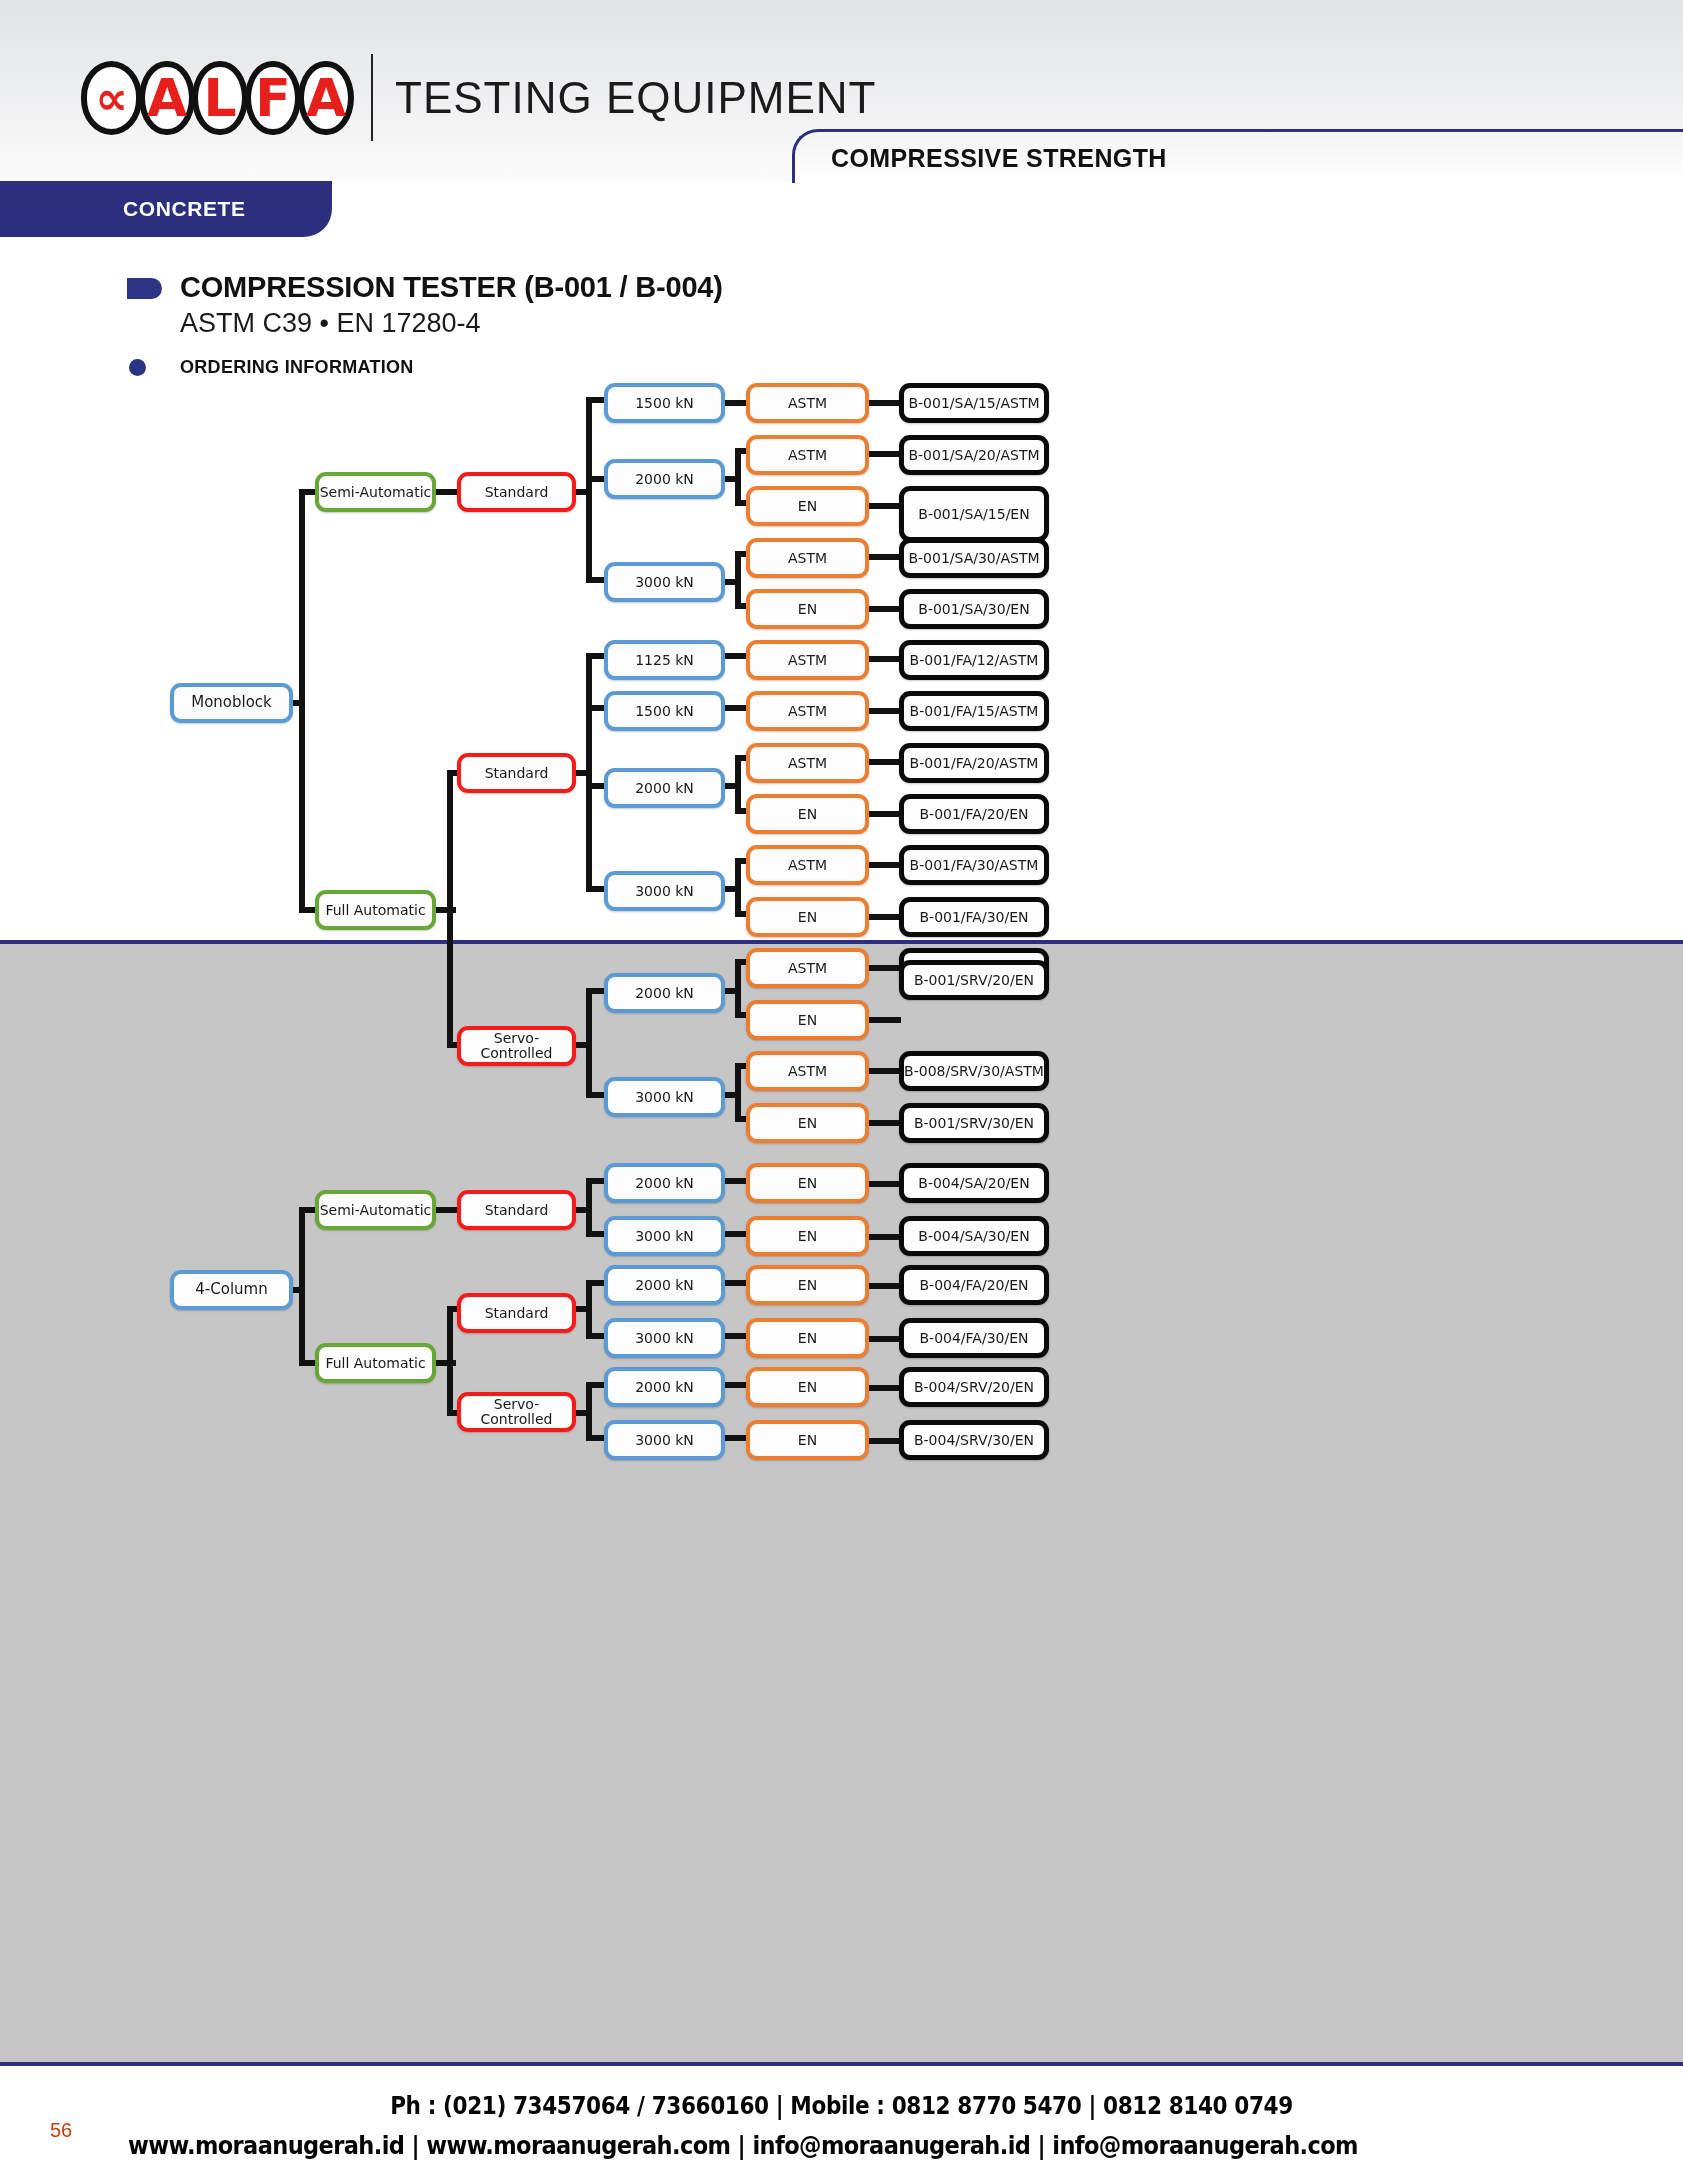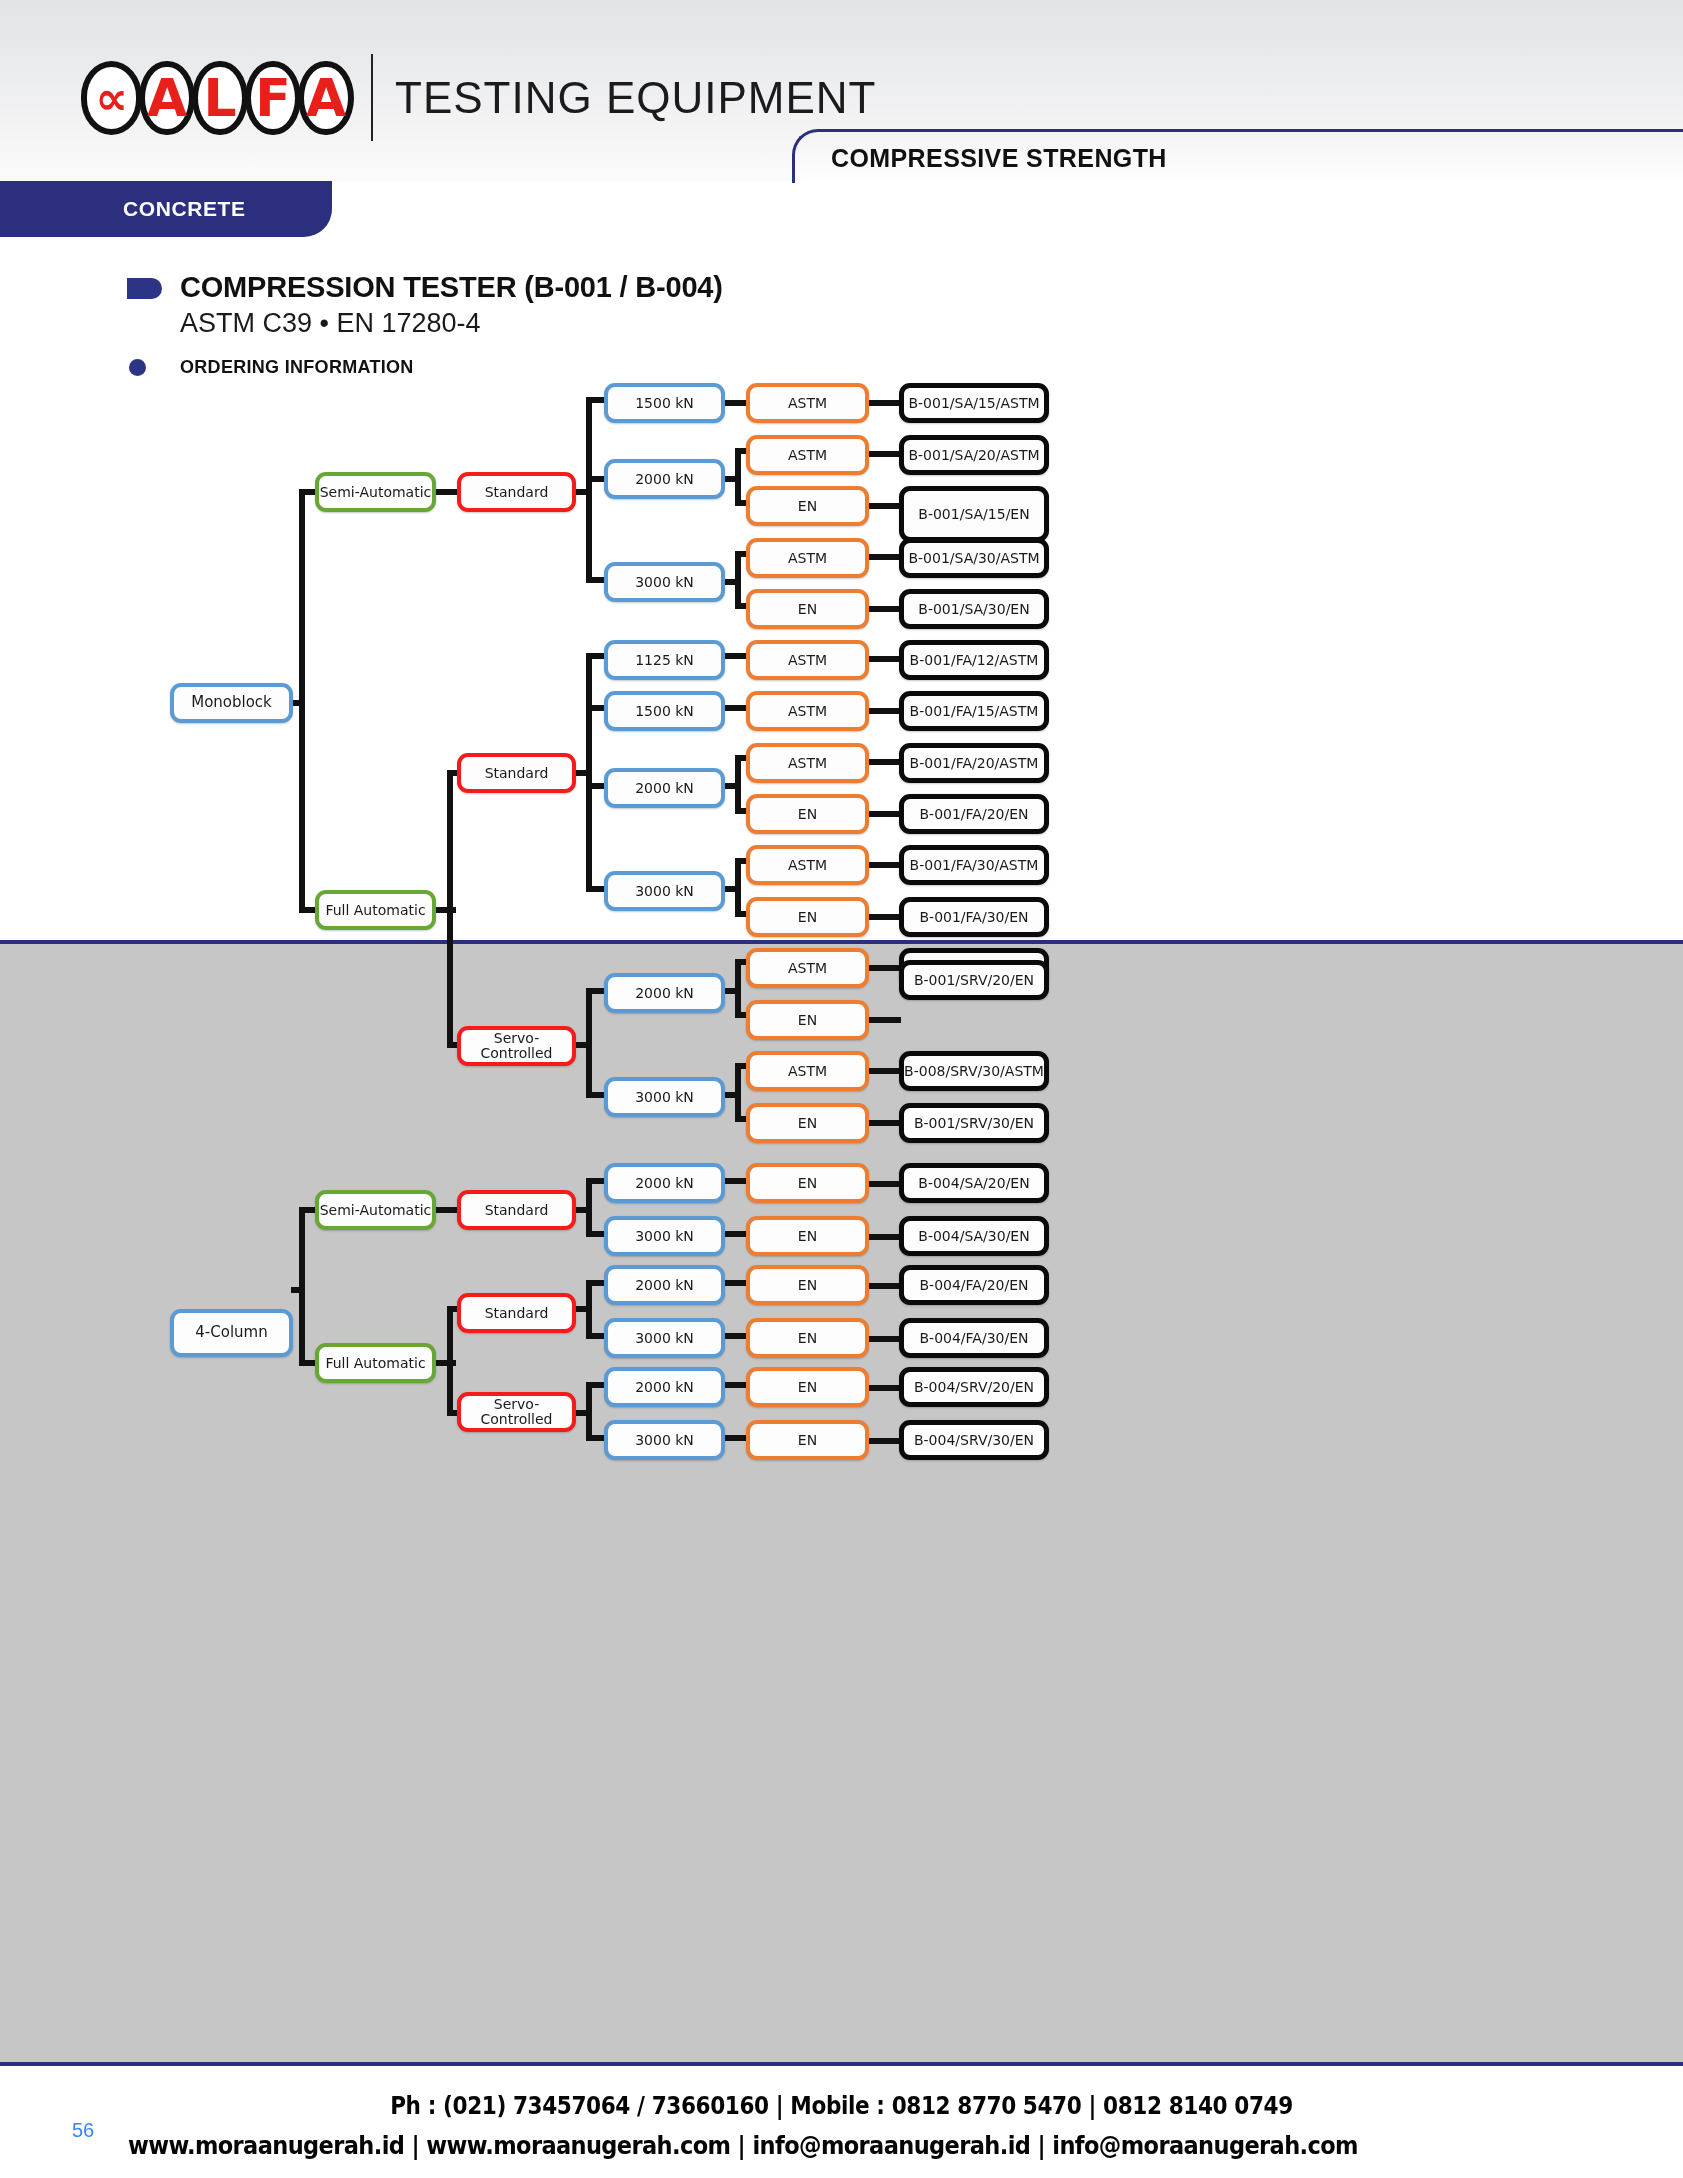--- a/index.html
+++ b/index.html
@@ -254,21 +254,21 @@
   <div class="edge" style="left:723px; top:1435px; width:26px; height:6px;"></div>
 
   <div class="edge" style="left:869px; top:1181px; width:32px; height:6px;"></div>
   <div class="edge" style="left:869px; top:1234px; width:32px; height:6px;"></div>
   <div class="edge" style="left:869px; top:1283px; width:32px; height:6px;"></div>
   <div class="edge" style="left:869px; top:1336px; width:32px; height:6px;"></div>
   <div class="edge" style="left:869px; top:1385px; width:32px; height:6px;"></div>
   <div class="edge" style="left:869px; top:1438px; width:32px; height:6px;"></div>
 
   <div class="node n-blue" style="left:170px; top:683px; width:123px; height:40px; font-size:15px;">Monoblock</div>
-  <div class="node n-blue" style="left:170px; top:1270px; width:123px; height:48px; font-size:15px;margin-top:39px;">4-Column</div>
+  <div class="node n-blue" style="left:170px; top:1270px; width:123px; height:40px; font-size:15px;">4-Column</div>
 
   <div class="node n-green" style="left:315px; top:472px; width:121px; height:40px; font-size:14px;">Semi-Automatic</div>
   <div class="node n-green" style="left:315px; top:890px; width:121px; height:40px; font-size:14px;">Full Automatic</div>
   <div class="node n-green" style="left:315px; top:1190px; width:121px; height:40px; font-size:14px;">Semi-Automatic</div>
   <div class="node n-green" style="left:315px; top:1343px; width:121px; height:40px; font-size:14px;">Full Automatic</div>
 
   <div class="node n-red" style="left:457px; top:472px; width:119px; height:40px; font-size:14px;">Standard</div>
   <div class="node n-red" style="left:457px; top:753px; width:119px; height:40px; font-size:14px;">Standard</div>
   <div class="node n-red" style="left:457px; top:1026px; width:119px; height:40px; font-size:14px;">Servo-Controlled</div>
   <div class="node n-red" style="left:457px; top:1190px; width:119px; height:40px; font-size:14px;">Standard</div>
@@ -338,16 +338,16 @@
   <div class="node n-black" style="left:899px; top:1103px; width:150px; height:40px; font-size:14px;">B-001/SRV/30/EN</div>
 
   <div class="node n-black" style="left:899px; top:1163px; width:150px; height:40px; font-size:14px;">B-004/SA/20/EN</div>
   <div class="node n-black" style="left:899px; top:1216px; width:150px; height:40px; font-size:14px;">B-004/SA/30/EN</div>
   <div class="node n-black" style="left:899px; top:1265px; width:150px; height:40px; font-size:14px;">B-004/FA/20/EN</div>
   <div class="node n-black" style="left:899px; top:1318px; width:150px; height:40px; font-size:14px;">B-004/FA/30/EN</div>
   <div class="node n-black" style="left:899px; top:1367px; width:150px; height:40px; font-size:14px;">B-004/SRV/20/EN</div>
   <div class="node n-black" style="left:899px; top:1420px; width:150px; height:40px; font-size:14px;">B-004/SRV/30/EN</div>
 </div>
 
-<div style="position:absolute; left:72px; top:2119px; font-size:20px; color:#3b82f6;">56</div>
+<div style="position:absolute; left:50px; top:2119px; font-size:20px; color:#c2410c;">56</div>
 <div style="position:absolute; left:0; top:2092px; width:1683px; text-align:center; font-size:24px; font-weight:bold; color:#050505; font-family:'DejaVu Sans Condensed','Liberation Sans',sans-serif; letter-spacing:-0.4px;">Ph : (021) 73457064 / 73660160  |  Mobile : 0812 8770 5470  |   0812 8140 0749</div>
 <div style="position:absolute; left:0; top:2131px; width:1486px; text-align:center; font-size:25px; font-weight:bold; color:#050505; font-family:'DejaVu Sans Condensed','Liberation Sans',sans-serif; letter-spacing:-0.6px;">www.moraanugerah.id  |  www.moraanugerah.com  |  info@moraanugerah.id  |  info@moraanugerah.com</div>
 
 
 </body></html>

